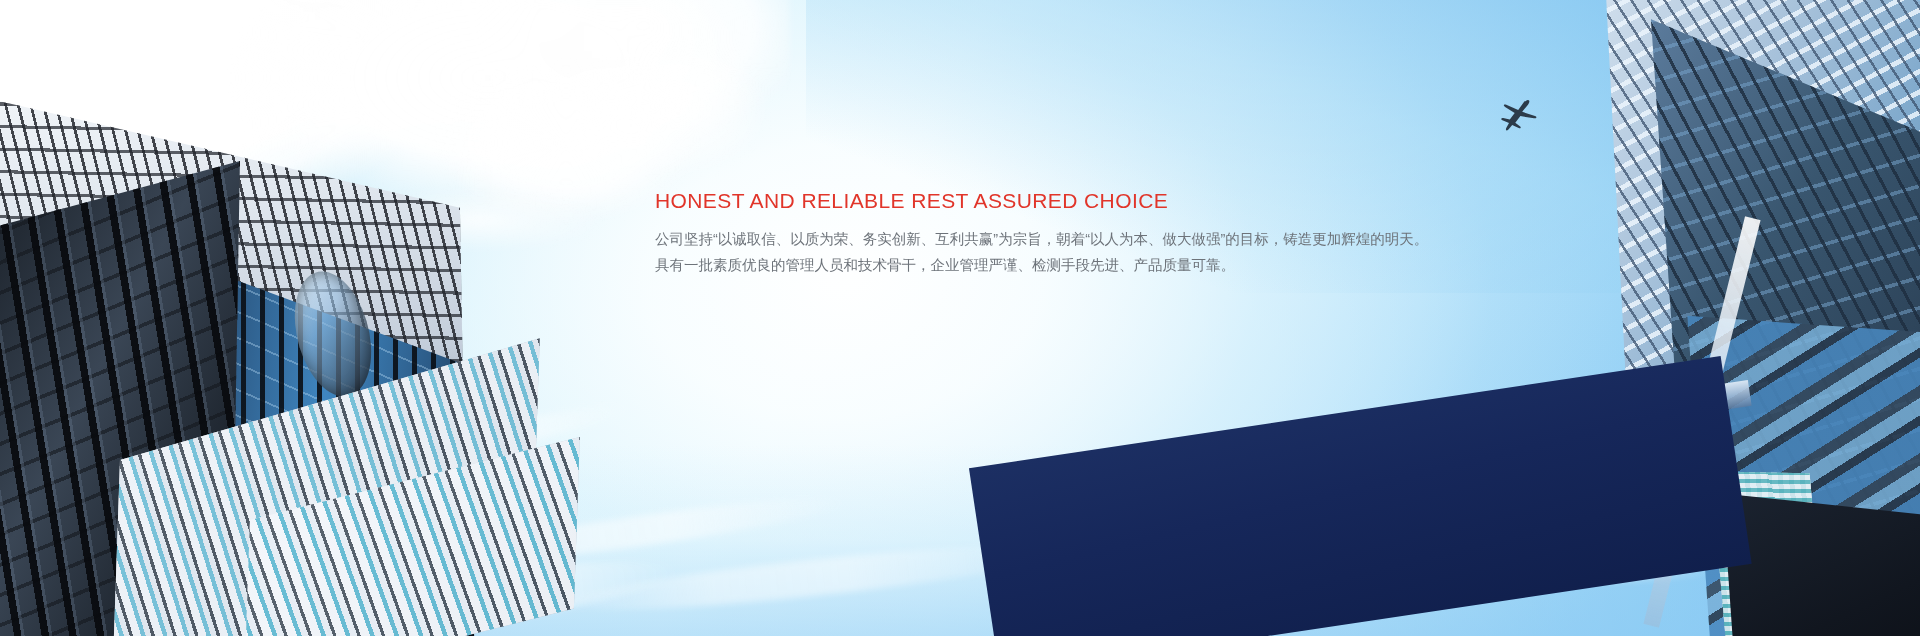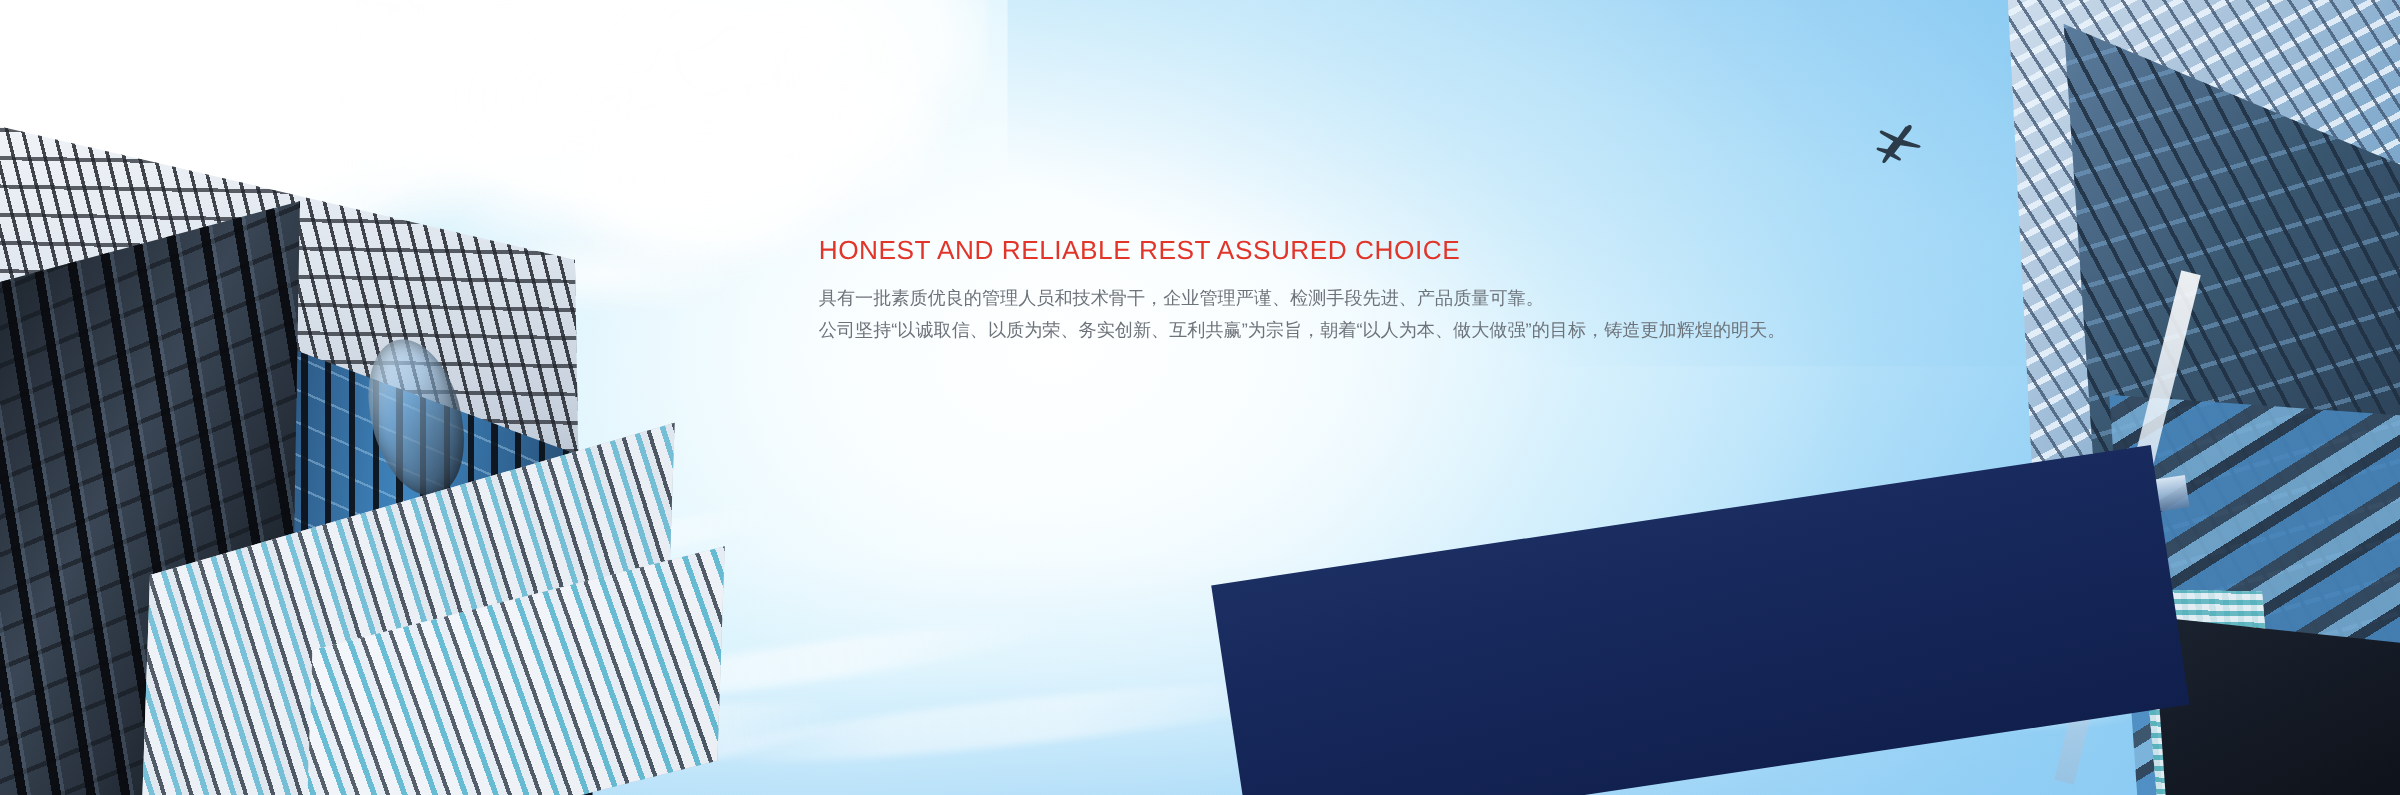--- a/index.html
+++ b/index.html
@@ -379,18 +379,18 @@
   </div>
 
   <div class="navy-wedge-top"></div>
   <div class="navy-wedge"></div>
 
   <div class="copy">
     <div class="eyebrow">HONEST AND RELIABLE  REST ASSURED CHOICE</div>
 
 
     <div class="body-wrap">
+      <div class="body-line">公司坚持“以诚取信、以质为荣、务实创新、互利共赢”为宗旨，朝着“以人为本、做大做强”的目标，铸造更加辉煌的明天。</div>
       <div class="body-line">具有一批素质优良的管理人员和技术骨干，企业管理严谨、检测手段先进、产品质量可靠。</div>
-      <div class="body-line">公司坚持“以诚取信、以质为荣、务实创新、互利共赢”为宗旨，朝着“以人为本、做大做强”的目标，铸造更加辉煌的明天。</div>
     </div>
   </div>
 
 </div>
 
 </body></html>

